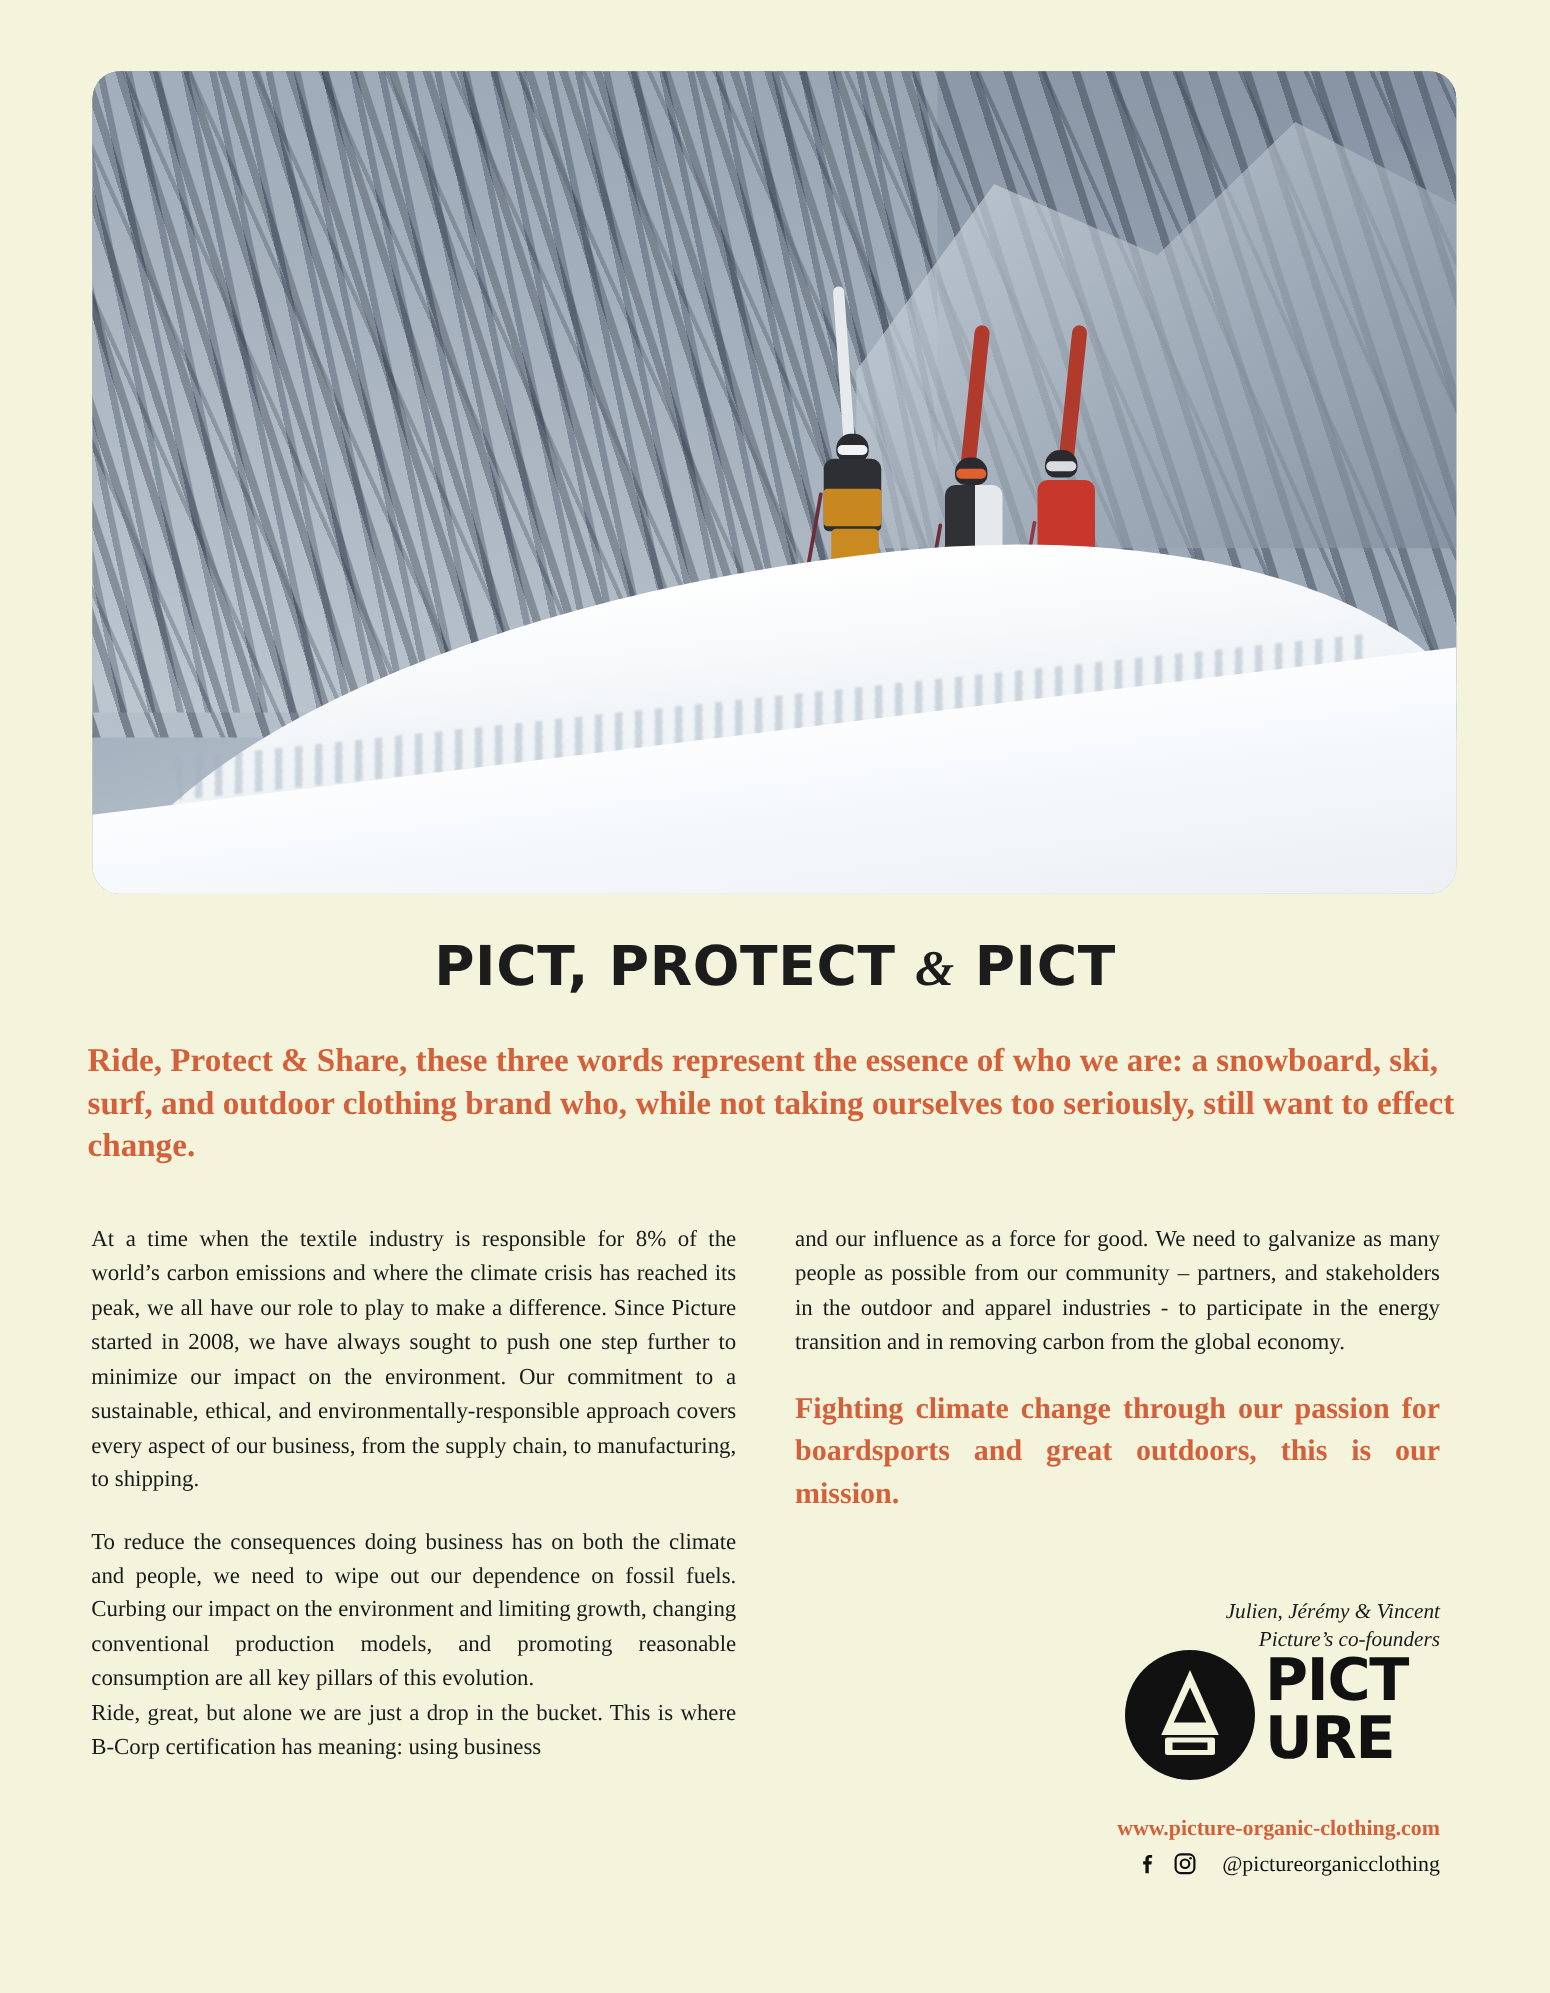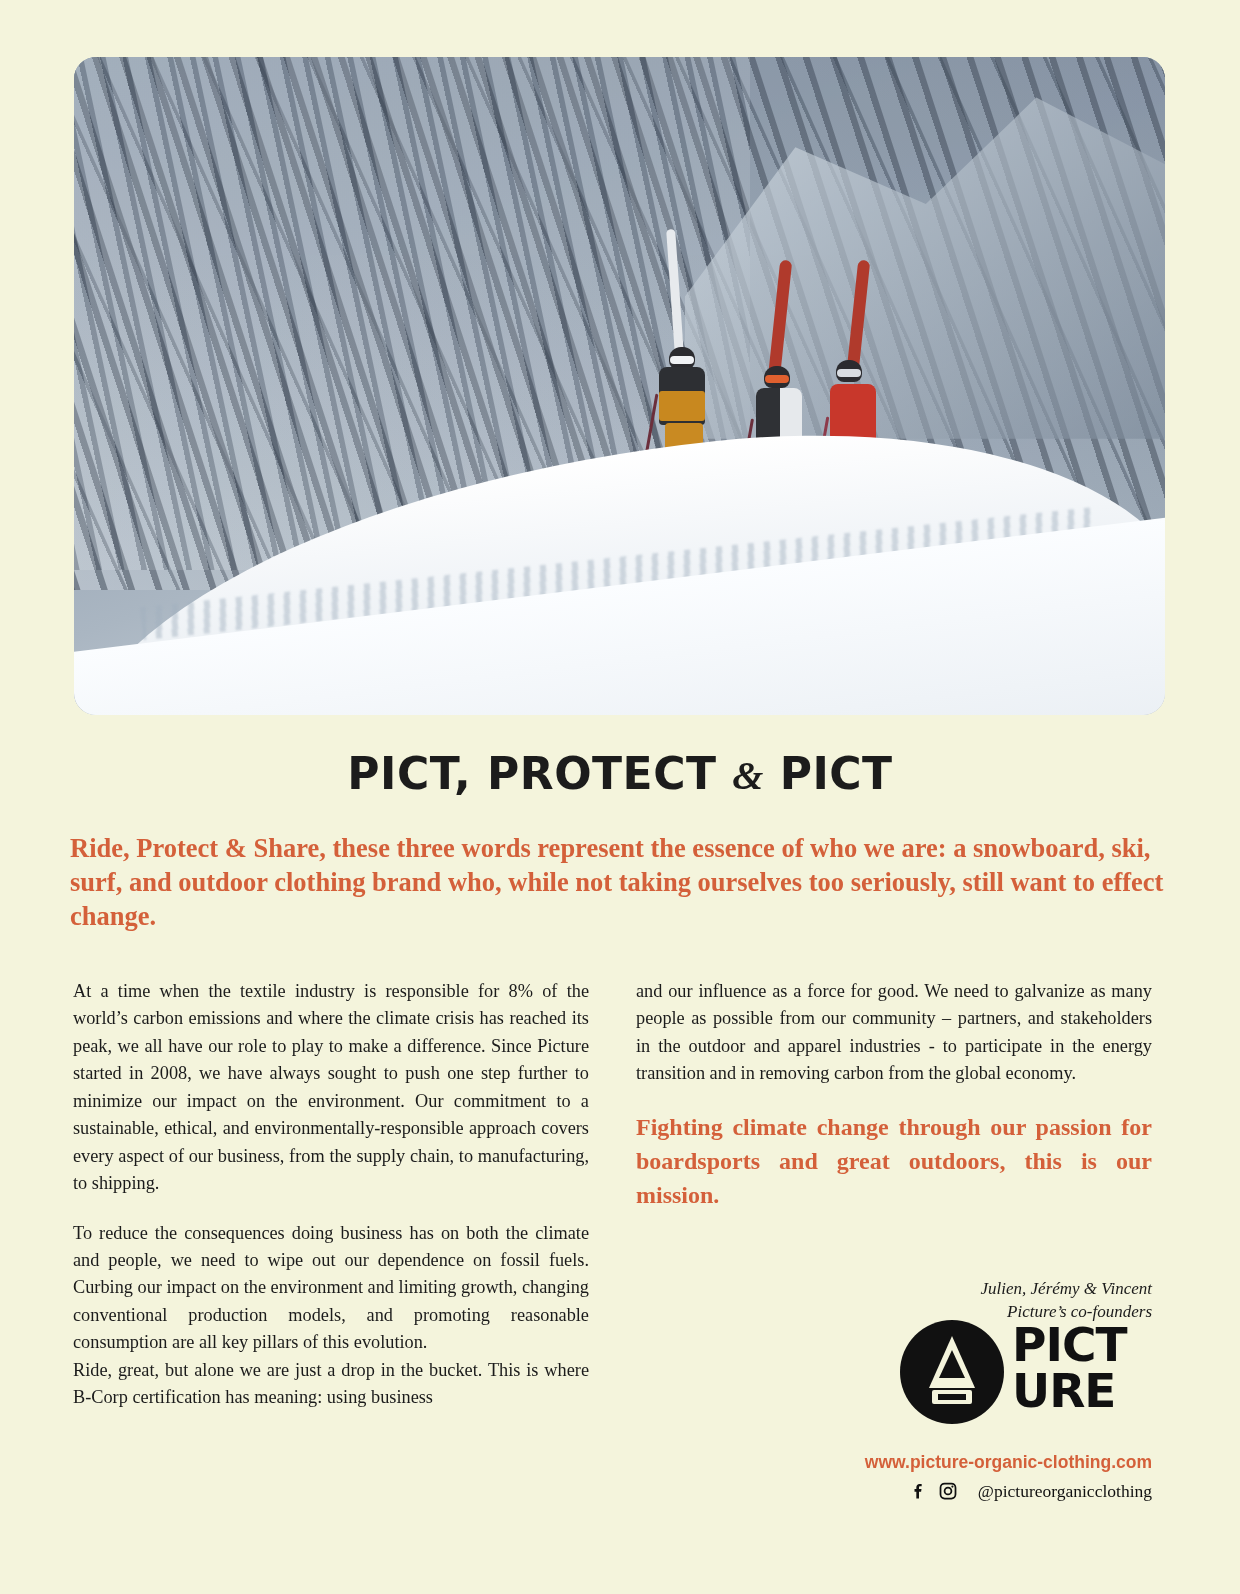--- a/index.html
+++ b/index.html
@@ -268,21 +268,21 @@
 
   .weburl {
     position: absolute;
     left: 640px;
     top: 1452px;
     width: 512px;
     text-align: right;
     color: #d4603a;
     font-weight: 700;
     font-size: 17.5px;
-    font-family: Liberation Sans, sans-serif;
+    font-family: Liberation Serif, serif;
   }
   .social {
     position: absolute;
     left: 640px;
     top: 1480px;
     width: 512px;
     display: flex;
     justify-content: flex-end;
     align-items: center;
     gap: 7px;

